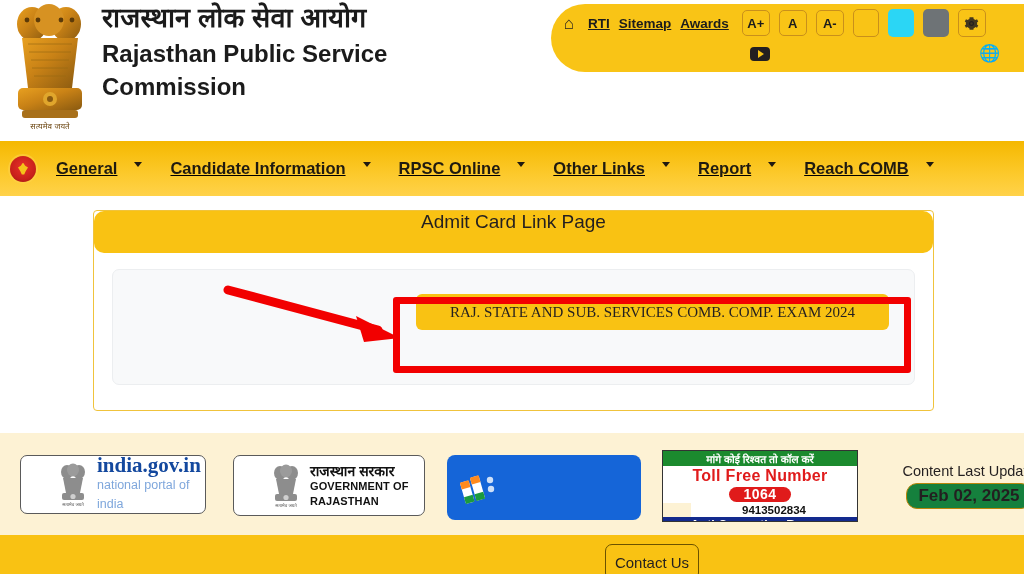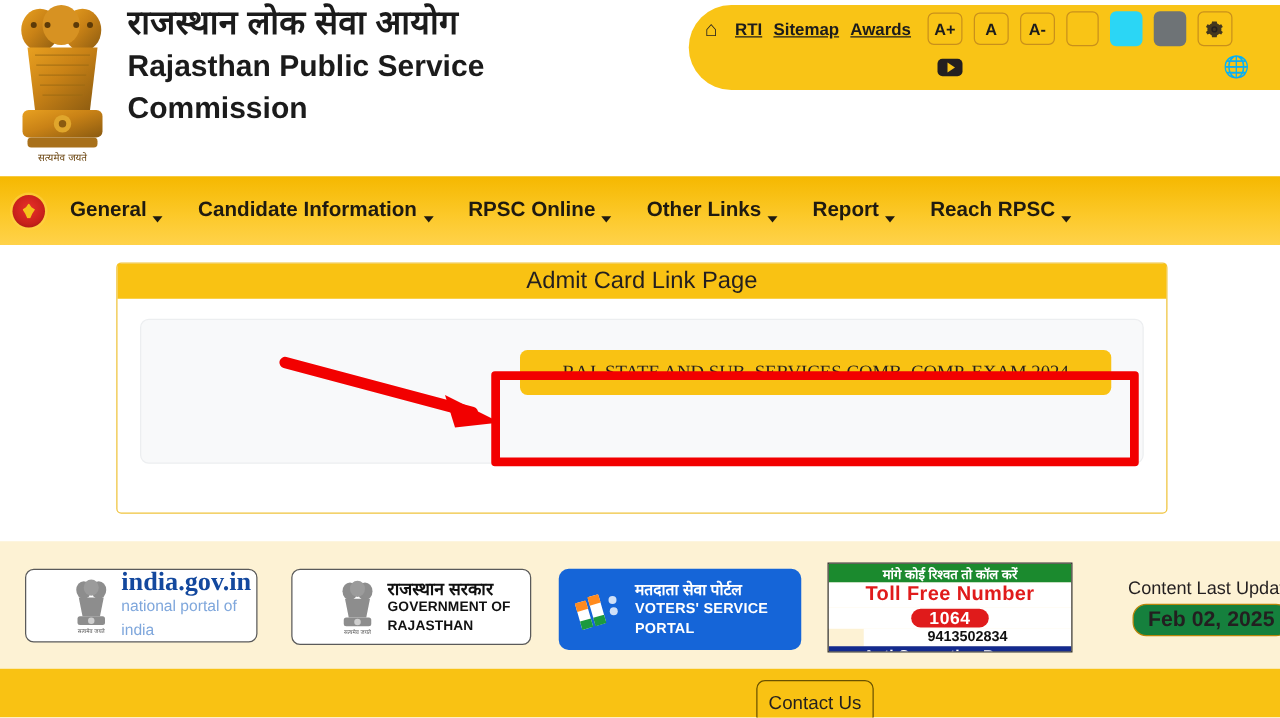--- a/index.html
+++ b/index.html
@@ -164,25 +164,26 @@
     cursor: pointer;
   }
   .nav-emblem::after {
     content: "";
     width: 10px; height: 12px;
     background: #F5C21A;
     clip-path: polygon(50% 0%, 72% 28%, 100% 42%, 78% 70%, 62% 100%, 38% 100%, 22% 70%, 0% 42%, 28% 28%);
   }
   .nav-item {
     display: flex;
-    align-items: flex-end;
-    gap: 5px;
+    align-items: flex-start;
+    gap: 17px;
     margin-right: 28px;
     cursor: pointer;
     white-space: nowrap;
+    text-decoration: underline;
   }
   .nav-label {
     font-size: 16.5px;
     font-weight: 700;
     color: #1f1a10;
   }
   .caret {
     width: 0; height: 0;
     border-left: 4.5px solid transparent;
     border-right: 4.5px solid transparent;
@@ -194,25 +195,25 @@
   .card {
     position: absolute;
     left: 93px; top: 210px;
     width: 841px;
     height: 201px;
     background: #ffffff;
     border: 1.6px solid #F0C33C;
     border-radius: 4px;
   }
   .card-header {
-    height: 28px;
+    height: 42px;
     background: #F9C213;
     display: flex;
-    align-items: center;
     justify-content: center;
+    border-radius: 10px;
   }
   .card-title {
     font-size: 19px;
     color: #231f20;
     font-weight: 400;
   }
   .card-body {
     padding: 16px 18px;
   }
   .inner-panel {
@@ -528,21 +529,21 @@
     </div>
     <div class="nav-item">
       <span class="nav-label">Other Links</span>
       <span class="caret"></span>
     </div>
     <div class="nav-item">
       <span class="nav-label">Report</span>
       <span class="caret"></span>
     </div>
     <div class="nav-item">
-      <span class="nav-label">Reach RPSC</span>
+      <span class="nav-label">Reach COMB</span>
       <span class="caret"></span>
     </div>
   </div>
 
   <div class="card">
     <div class="card-header">
       <div class="card-title">Admit Card Link Page</div>
     </div>
     <div class="card-body">
       <div class="inner-panel">
@@ -597,24 +598,20 @@
         <rect x="4" y="8" width="9" height="22" rx="1.5" fill="#ffffff"></rect>
         <rect x="4" y="8" width="9" height="7" fill="#FF8A1E"></rect>
         <rect x="4" y="23" width="9" height="7" fill="#1B9A3E"></rect>
         <rect x="15" y="6" width="9" height="24" rx="1.5" fill="#ffffff"></rect>
         <rect x="15" y="6" width="9" height="7" fill="#FF8A1E"></rect>
         <rect x="15" y="23" width="9" height="7" fill="#1B9A3E"></rect>
       </g>
       <circle cx="32" cy="10" r="3.2" fill="#cfe0f8"></circle>
       <circle cx="33" cy="19" r="3.2" fill="#cfe0f8"></circle>
     </svg>
-    <div class="voter-text">
-      <div class="voter-hindi">मतदाता सेवा पोर्टल</div>
-      <div class="voter-eng">VOTERS' SERVICE PORTAL</div>
-    </div>
   </div>
 
   <div class="lg-acb">
     <div class="acb-r1">मांगे कोई रिश्वत तो कॉल करें</div>
     <div class="acb-r2">Toll Free Number</div>
     <div class="acb-r3">
       <span class="acb-pill">1064</span>
     </div>
     <div class="acb-r4">9413502834</div>
     <div class="acb-r5">Anti Corruption Bureau</div>

